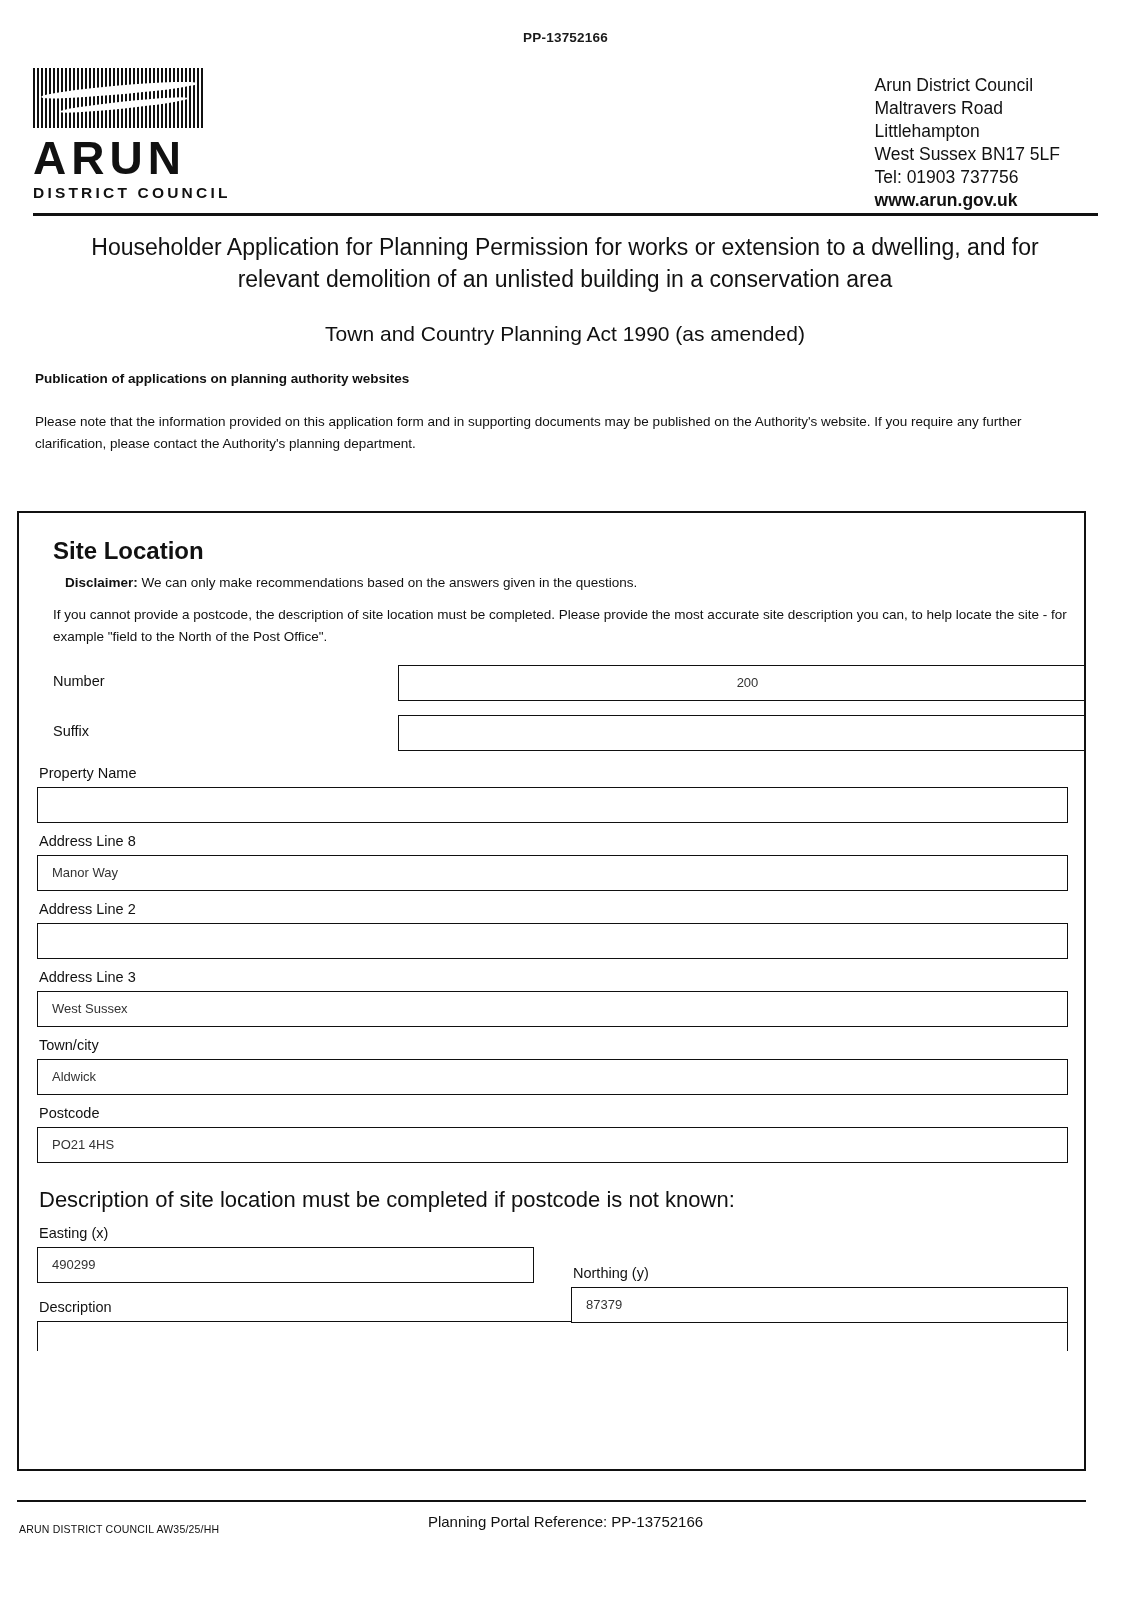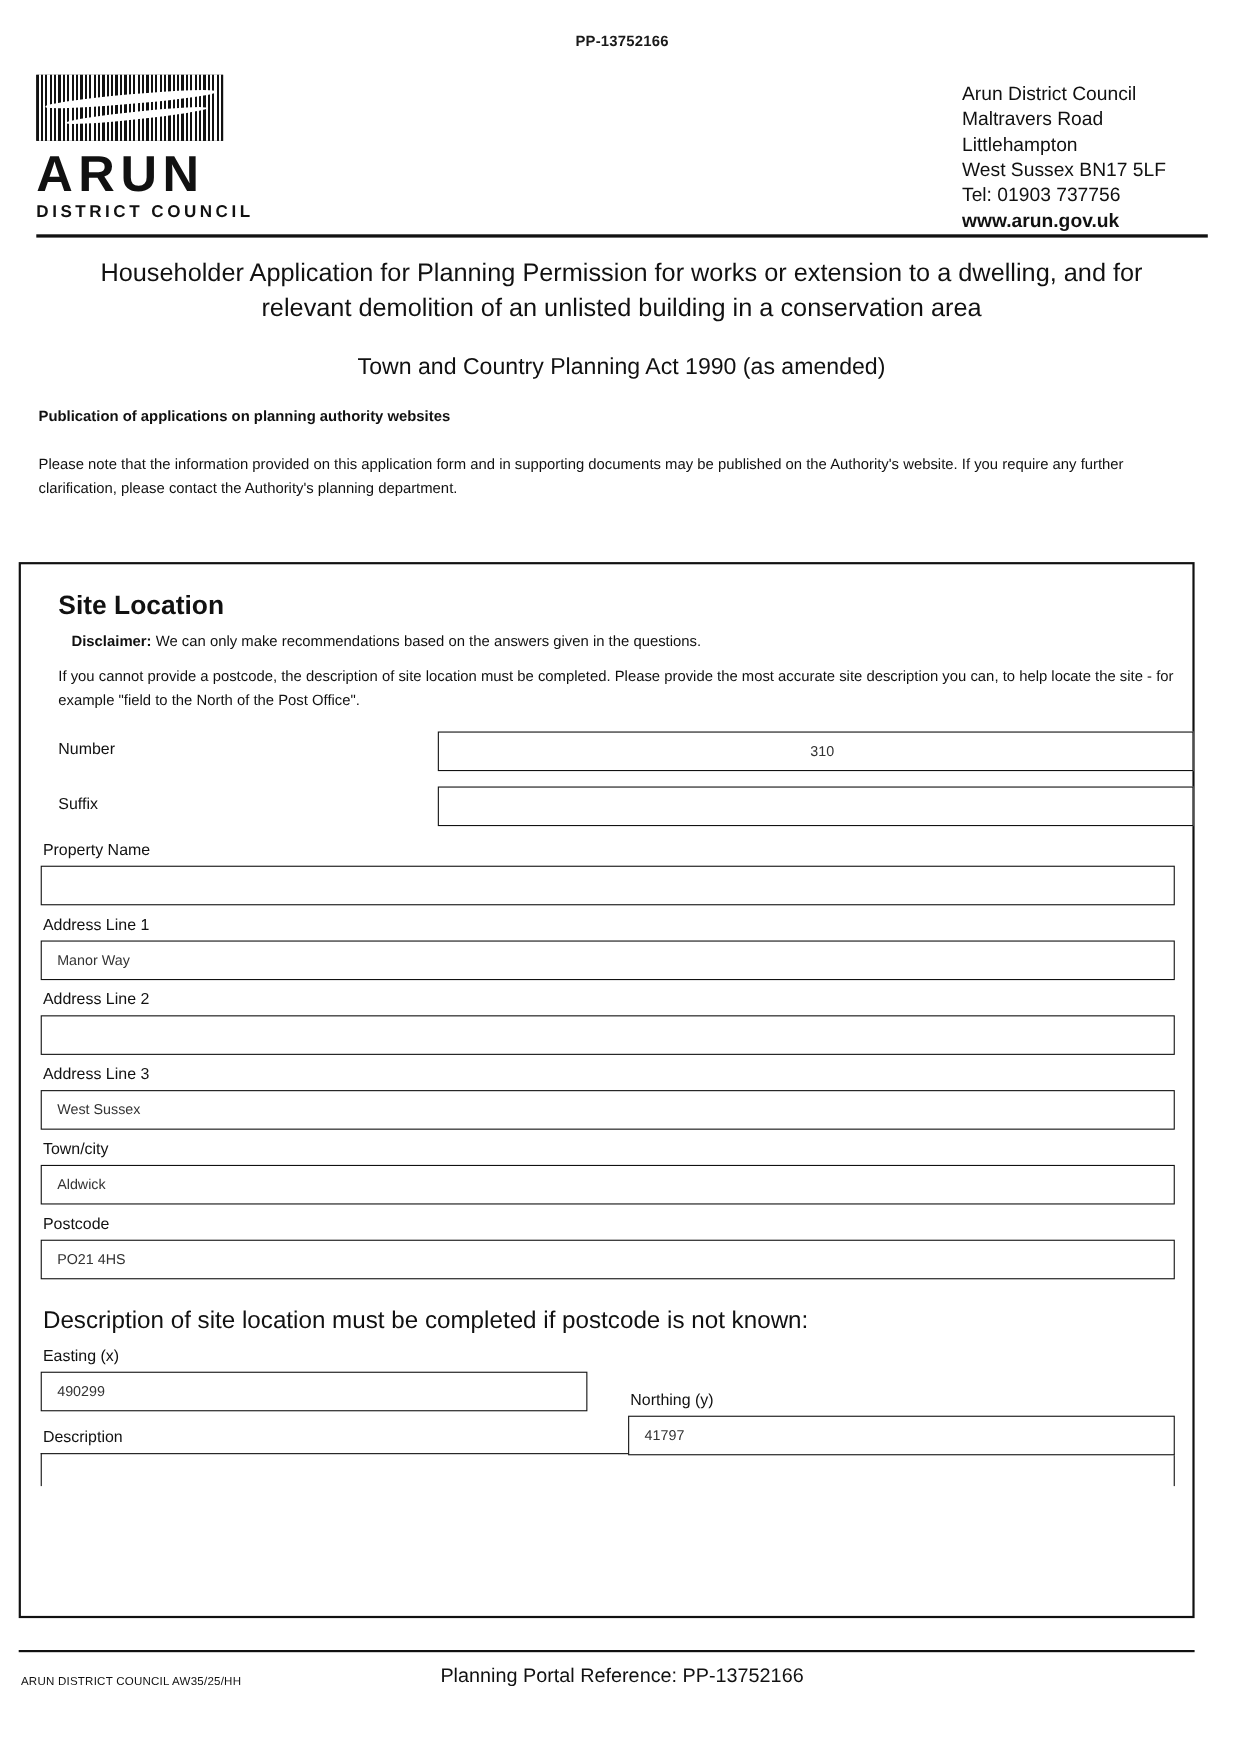--- a/index.html
+++ b/index.html
@@ -301,21 +301,21 @@
     font-size: 10.5px;
     letter-spacing: 0.2px;
     color: #111;
   }
   .footer-center {
     position: absolute;
     left: 0;
     top: 1513px;
     width: 1131px;
     text-align: center;
-    font-size: 18px;
+    font-size: 15px;
     color: #111;
   }
 </style>
 </head>
 <body>
 
 <div class="page">
 
   <div class="doc-ref">PP-13752166</div>
 
@@ -350,35 +350,35 @@
 
       <div class="disclaimer">
         <b>Disclaimer:</b>
         <span>We can only make recommendations based on the answers given in the questions.</span>
       </div>
 
       <div class="hint">If you cannot provide a postcode, the description of site location must be completed. Please provide the most accurate site description you can, to help locate the site - for example "field to the North of the Post Office".</div>
 
       <div class="row-inline">
         <div class="lbl">Number</div>
-        <div class="fld">310</div>
+        <div class="fld">200</div>
       </div>
 
       <div class="row-inline">
         <div class="lbl">Suffix</div>
         <div class="fld"></div>
       </div>
 
       <div class="stack">
         <div class="lbl">Property Name</div>
         <div class="fld"></div>
       </div>
 
       <div class="stack">
-        <div class="lbl">Address Line 1</div>
+        <div class="lbl">Address Line 8</div>
         <div class="fld">Manor Way</div>
       </div>
 
       <div class="stack">
         <div class="lbl">Address Line 2</div>
         <div class="fld"></div>
       </div>
 
       <div class="stack">
         <div class="lbl">Address Line 3</div>
@@ -397,21 +397,21 @@
 
       <div class="desc-head">Description of site location must be completed if postcode is not known:</div>
 
       <div class="grid2">
         <div class="col left">
           <div class="lbl">Easting (x)</div>
           <div class="fld">490299</div>
         </div>
         <div class="col right">
           <div class="lbl">Northing (y)</div>
-          <div class="fld">41797</div>
+          <div class="fld">87379</div>
         </div>
       </div>
 
       <div class="desc-label">Description</div>
       <div class="desc-field"></div>
 
     </div>
   </div>
 
   <div class="footer-rule"></div>

